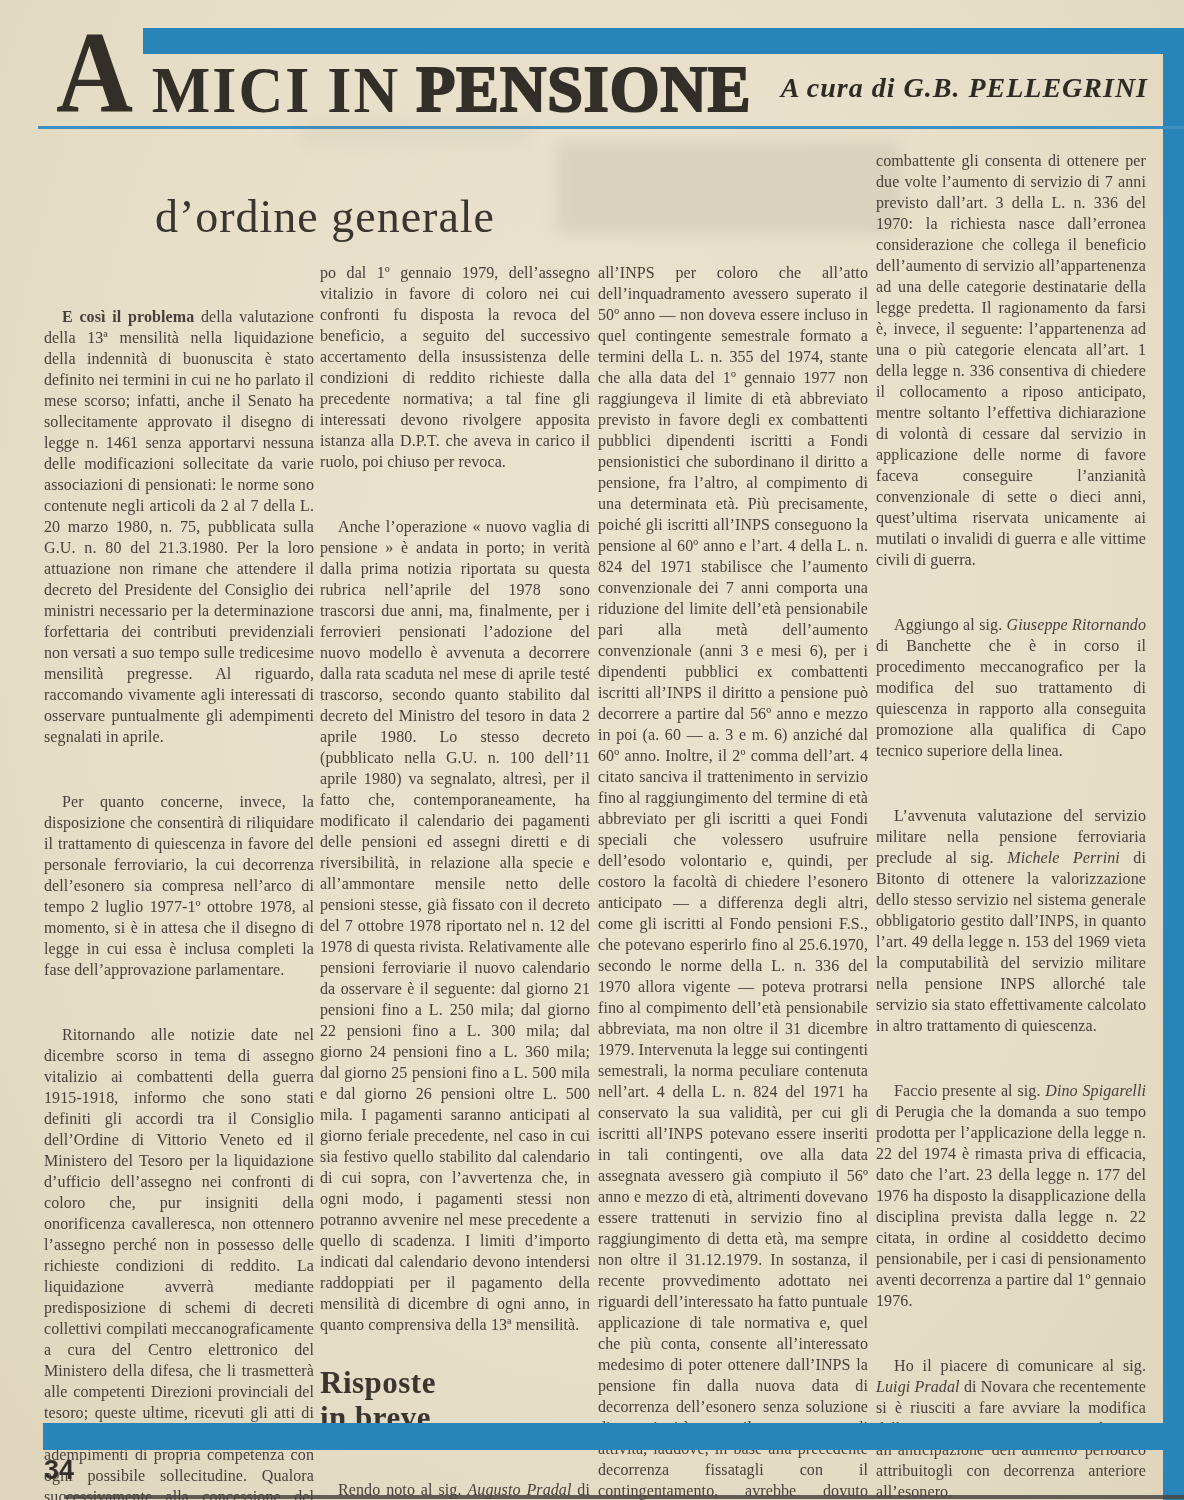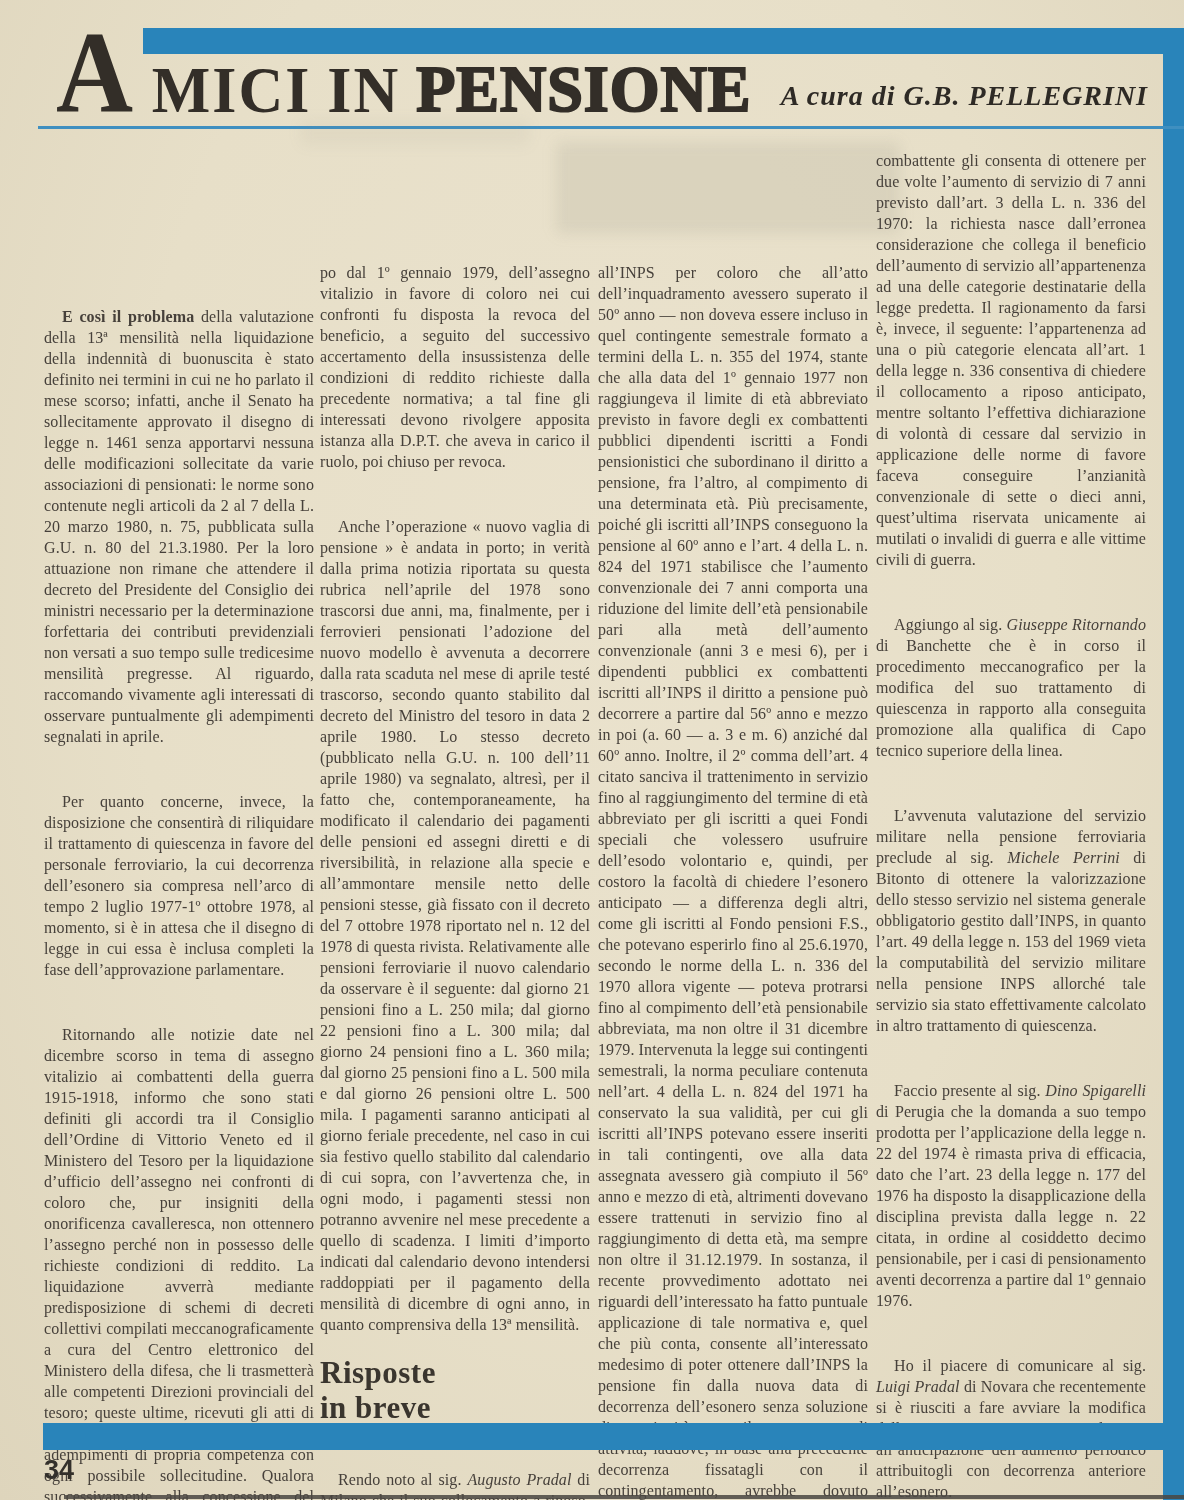--- a/index.html
+++ b/index.html
@@ -8,21 +8,21 @@
     background:radial-gradient(ellipse at 50% 38%, #eae2cd 0%, #e7dfc8 55%, #ded5bc 100%);
     font-family:"Liberation Serif","DejaVu Serif",serif;
     color:#46403a;
   }
   
   .top-bar{position:absolute;left:143px;right:0;top:28px;height:26px;background:#2984ba;}
   .masthead-title{position:absolute;left:56px;top:14px;display:flex;align-items:baseline;gap:16px;color:#332e28;white-space:nowrap;}
   .big-a{font-size:116px;font-weight:bold;line-height:1;transform:scaleX(.92);transform-origin:left bottom;letter-spacing:-4px;}
   .word-mid{font-size:62px;font-weight:bold;letter-spacing:2px;transform:scaleY(1.05);}
   .word-heavy{font-size:64px;font-weight:bold;letter-spacing:1px;-webkit-text-stroke:2.2px #332e28;transform:scaleY(1.02);}
-  .byline{position:absolute;right:36px;top:80px;font-size:28px;font-style:italic;font-weight:bold;letter-spacing:1px;color:#2e2a25;}
+  .byline{position:absolute;right:36px;top:72px;font-size:28px;font-style:italic;font-weight:bold;letter-spacing:1px;color:#2e2a25;}
   .thin-rule{position:absolute;left:38px;right:0;top:126px;height:3px;background:#3f8fc0;}
   
   .right-bar{position:absolute;right:0;top:28px;bottom:0;width:21px;background:#2984ba;}
   .bottom-bar{position:absolute;left:43px;right:0;top:1423px;height:27px;background:#2984ba;}
   .scan-edge{position:absolute;left:64px;right:0;bottom:1px;height:4px;background:#4a4742;opacity:.85;}
   
   .headline{position:absolute;left:45px;top:142px;width:560px;text-align:center;font-size:46px;line-height:50px;font-weight:normal;color:#3a352e;margin:0;letter-spacing:1px;}
   
   .ghost{position:absolute;background:rgba(125,122,112,.13);filter:blur(7px);border-radius:6px;}
   .ghost-a{left:556px;top:142px;width:344px;height:92px;}
@@ -30,21 +30,21 @@
   
   .column{position:absolute;width:270px;font-size:16px;line-height:21px;text-align:justify;letter-spacing:.1px;}
   #col1{left:44px;top:262px;}
   #col2{left:320px;top:262px;}
   #col3{left:598px;top:262px;}
   #col4{left:876px;top:150px;}
   .para{margin:0;hyphens:auto;}
   .para.indent{text-indent:18px;margin-top:44px;}
   .seg-bold{font-weight:bold;}
   .seg-italic{font-style:italic;}
-  .subhead{font-size:31px;line-height:35px;font-weight:bold;color:#3a352e;margin:20px 0 18px 0;text-align:left;letter-spacing:.5px;}
+  .subhead{font-size:31px;line-height:35px;font-weight:bold;color:#3a352e;margin:30px 0 18px 0;text-align:left;letter-spacing:.5px;}
   
   .page-number{position:absolute;left:44px;top:1455px;font-family:"Liberation Sans","DejaVu Sans",sans-serif;font-weight:bold;font-size:27px;color:#33302b;}
 </style>
 </head>
 <body>
 
 <div id="page">
 
   <div class="top-bar"></div>
   <div class="right-bar"></div>
@@ -55,20 +55,21 @@
     <span class="word-heavy">PENSIONE</span>
   </div>
   <div class="byline">A cura di G.B. PELLEGRINI</div>
   <div class="thin-rule"></div>
 
   <div class="ghost ghost-a"></div>
   <div class="ghost ghost-b"></div>
 
   <h1 class="headline">
     <br>
+    <span>d’ordine generale</span>
   </h1>
 
   <div id="col1" class="column">
       <p class="para indent"><span class="seg-bold">E così il problema </span><span>della valutazione della 13ª mensilità nella liquidazione della indennità di buonuscita è stato definito nei termini in cui ne ho parlato il mese scorso; infatti, anche il Senato ha sollecitamente approvato il disegno di legge n. 1461 senza apportarvi nessuna delle modificazioni sollecitate da varie associazioni di pensionati: le norme sono contenute negli articoli da 2 al 7 della L. 20 marzo 1980, n. 75, pubblicata sulla G.U. n. 80 del 21.3.1980. Per la loro attuazione non rimane che attendere il decreto del Presidente del Consiglio dei ministri necessario per la determinazione forfettaria dei contributi previdenziali non versati a suo tempo sulle tredicesime mensilità pregresse. Al riguardo, raccomando vivamente agli interessati di osservare puntualmente gli adempimenti segnalati in aprile.</span></p>
       <p class="para indent"><span>Per quanto concerne, invece, la disposizione che consentirà di riliquidare il trattamento di quiescenza in favore del personale ferroviario, la cui decorrenza dell’esonero sia compresa nell’arco di tempo 2 luglio 1977-1º ottobre 1978, al momento, si è in attesa che il disegno di legge in cui essa è inclusa completi la fase dell’approvazione parlamentare.</span></p>
       <p class="para indent"><span>Ritornando alle notizie date nel dicembre scorso in tema di assegno vitalizio ai combattenti della guerra 1915-1918, informo che sono stati definiti gli accordi tra il Consiglio dell’Ordine di Vittorio Veneto ed il Ministero del Tesoro per la liquidazione d’ufficio dell’assegno nei confronti di coloro che, pur insigniti della onorificenza cavalleresca, non ottennero l’assegno perché non in possesso delle richieste condizioni di reddito. La liquidazione avverrà mediante predisposizione di schemi di decreti collettivi compilati meccanograficamente a cura del Centro elettronico del Ministero della difesa, che li trasmetterà alle competenti Direzioni provinciali del tesoro; queste ultime, ricevuti gli atti di cui sopra, daranno corso agli adempimenti di propria competenza con ogni possibile sollecitudine. Qualora successivamente alla concessione del beneficio con le modalità sopra descritte, taluno degli interessati assuma di averne titolo dalla originaria decorrenza (1.1.1968), le Direzioni medesime, accertata la sussistenza a tale data delle condizioni economiche allora richieste dalla precedente legge n. 263 del 1968, provvederanno alla retrodatazione della decorrenza dei pagamenti; ovviamente, in sede di pagamento, sarà tenuto conto degli effetti della prescrizione quinquennale applicabile agli assegni in argomento. La nuova legge n. 563 del 1979 consente, inoltre, il ripristino a far tem-</span></p>
     </div>
 
   <div id="col2" class="column">
     <div>

